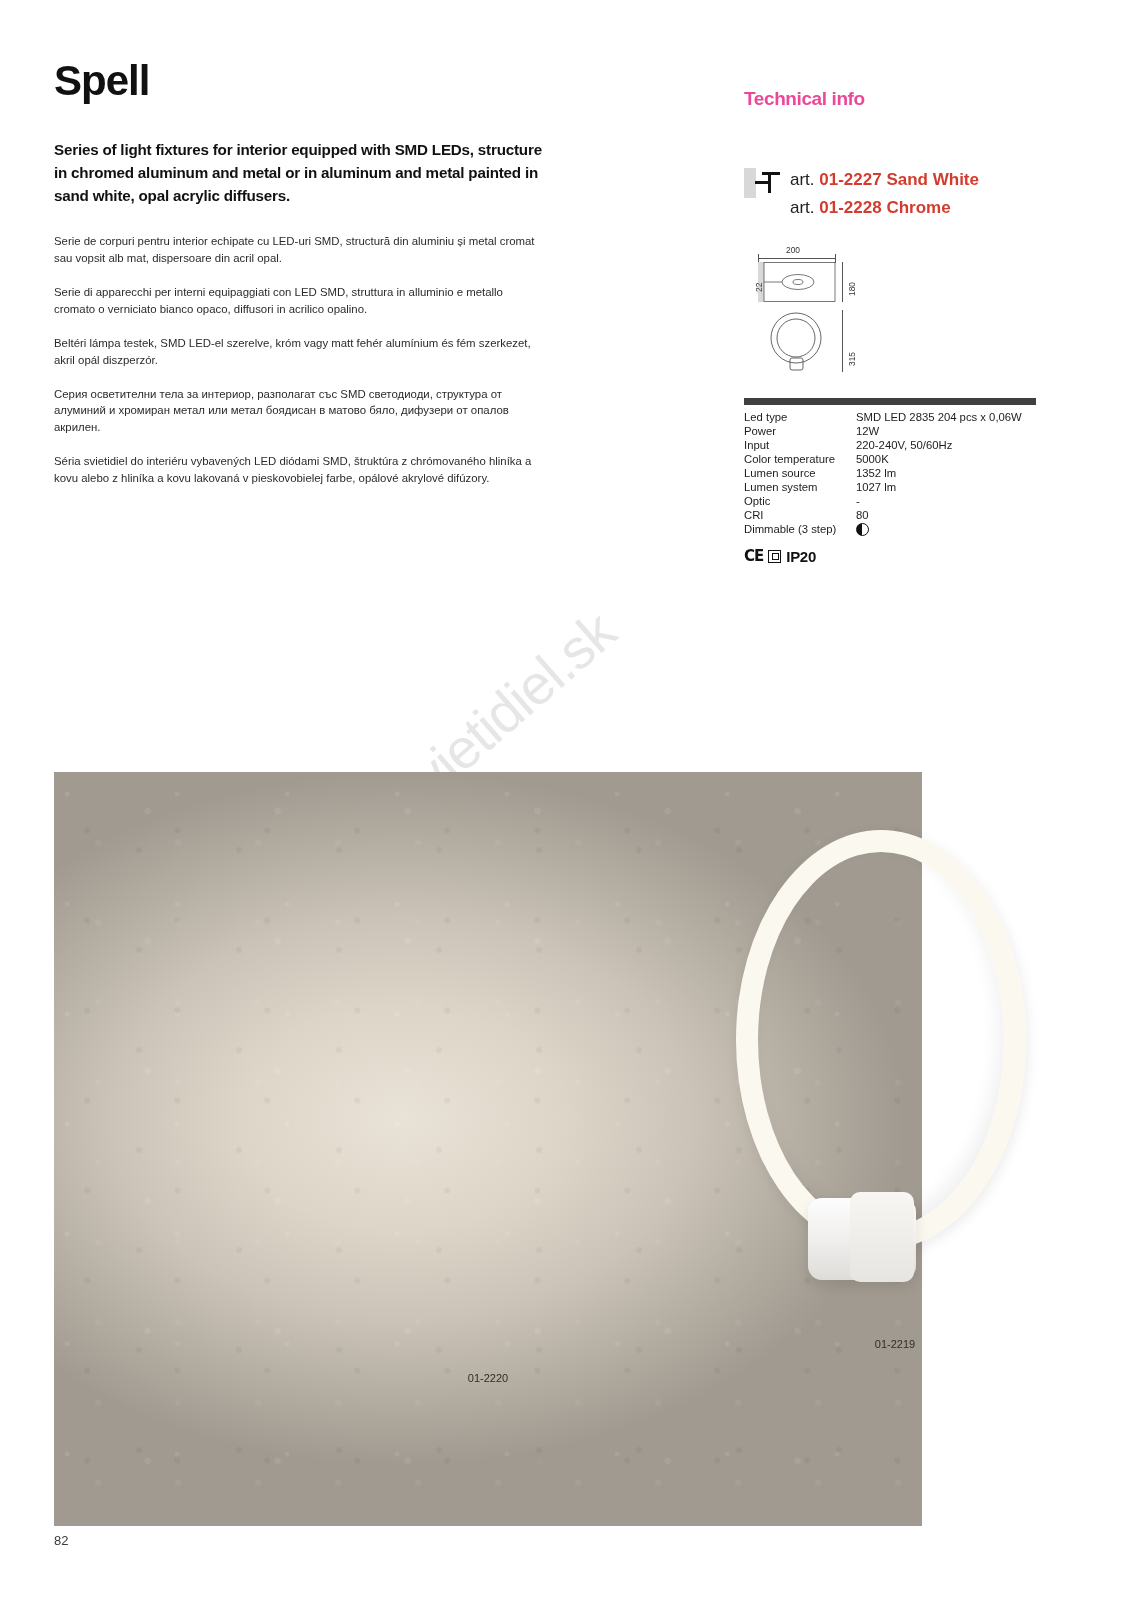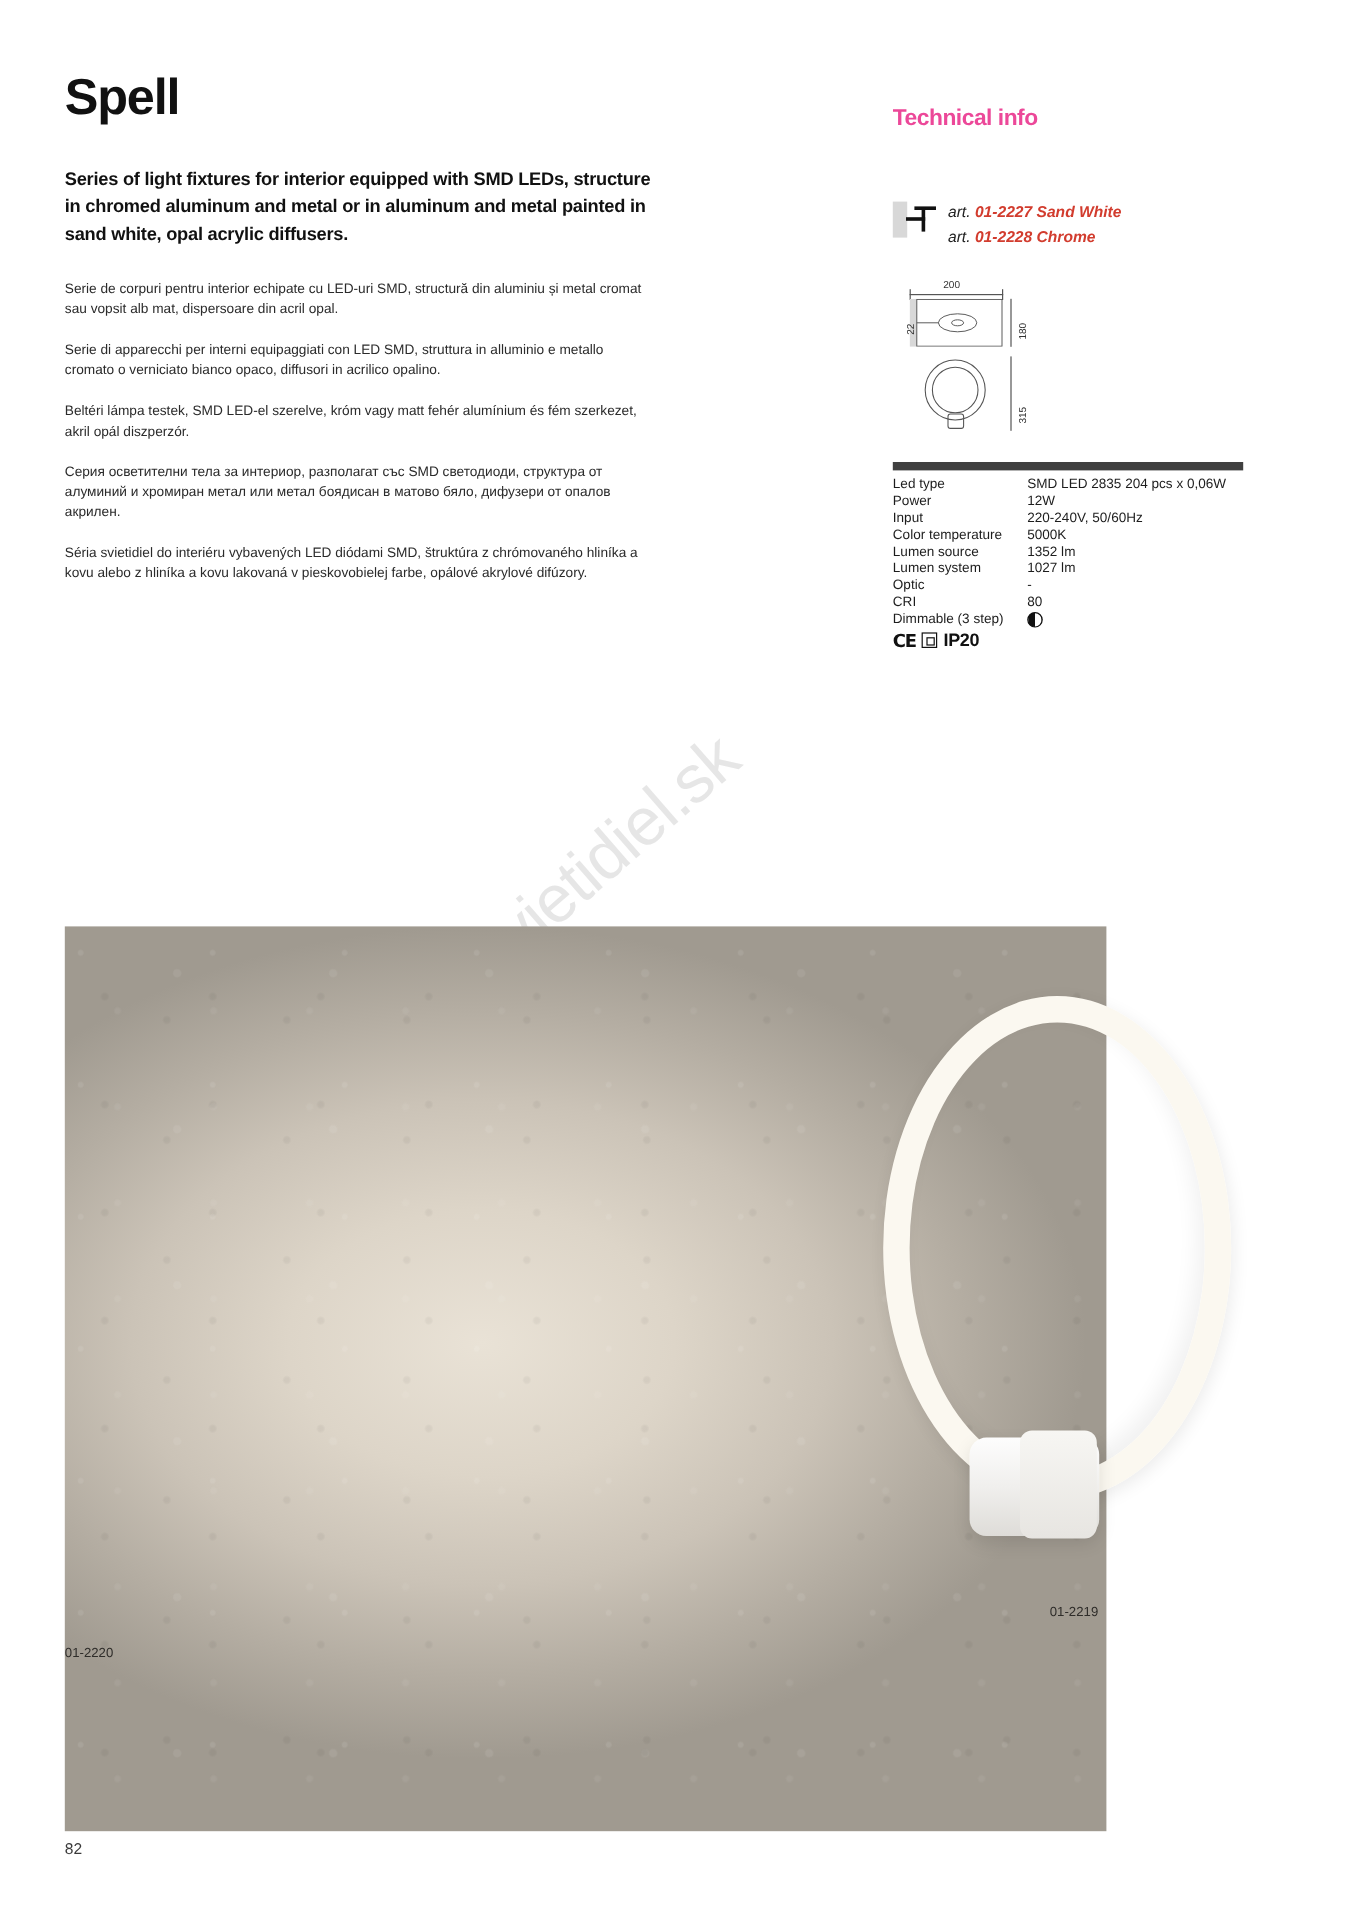--- a/index.html
+++ b/index.html
@@ -86,25 +86,24 @@
   }
   #fixture-symbol .plate {
     position: absolute; left: 24px; top: 5px;
     width: 3px; height: 20px; background: #111;
   }
   #fixture-symbol .top {
     position: absolute; left: 18px; top: 4px;
     width: 18px; height: 3px; background: #111;
   }
   .art-row {
-    font-size: 13px;
+    font-size: 17px;
     line-height: 1.65;
     color: #222;
     white-space: nowrap;
-    font-style: italic;
   }
   .art-code { color: #d23c2e; font-weight: bold; }
   .art-name { color: #d23c2e; font-weight: bold; }
 
   
   #drawing-block {
     position: relative;
     width: 120px;
     height: 140px;
     margin: 14px 0 18px 6px;
@@ -133,20 +132,21 @@
     font-size: 11.3px;
     padding: 1px 0;
     vertical-align: top;
     color: #1d1d1d;
   }
   #spec-table td.k { width: 112px; }
   #spec-table td.v { width: 180px; }
 
   #cert-row {
     display:flex; align-items:center; gap:5px;
+    margin-top: 10px;
   }
   #cert-row .ce { font-size:15px; font-weight:bold; letter-spacing:-1px; color:#111; font-family:"DejaVu Sans", sans-serif;}
   #cert-row .sqbox {
     width:13px; height:13px; border:1.6px solid #111; position:relative;
   }
   #cert-row .sqbox:after {
     content:""; position:absolute; left:2.6px; top:2.6px;
     width:5.2px; height:5.2px; border:1.4px solid #111;
   }
   #cert-row .ip { font-size:15px; font-weight:bold; color:#111; letter-spacing:-0.3px;}
@@ -195,21 +195,21 @@
     background-size: 110px 110px, 90px 90px, 130px 130px, 100px 100px, 80px 80px;
     opacity: .9;
   }
   #ring-lamp {
     position:absolute;
     left: 143px; top: 880px;
   }
   #photo-main-caption {
     position:absolute;
     left: 0; right: 0; top: 600px;
-    text-align:left;
+    text-align:center;
     font-size: 11px;
     color:#2f2d2a;
   }
 
   #photo-second {
     position:absolute;
     left: 700px; top: 810px;
     width: 390px; height: 560px;
   }
   #photo-second .ring2 {

